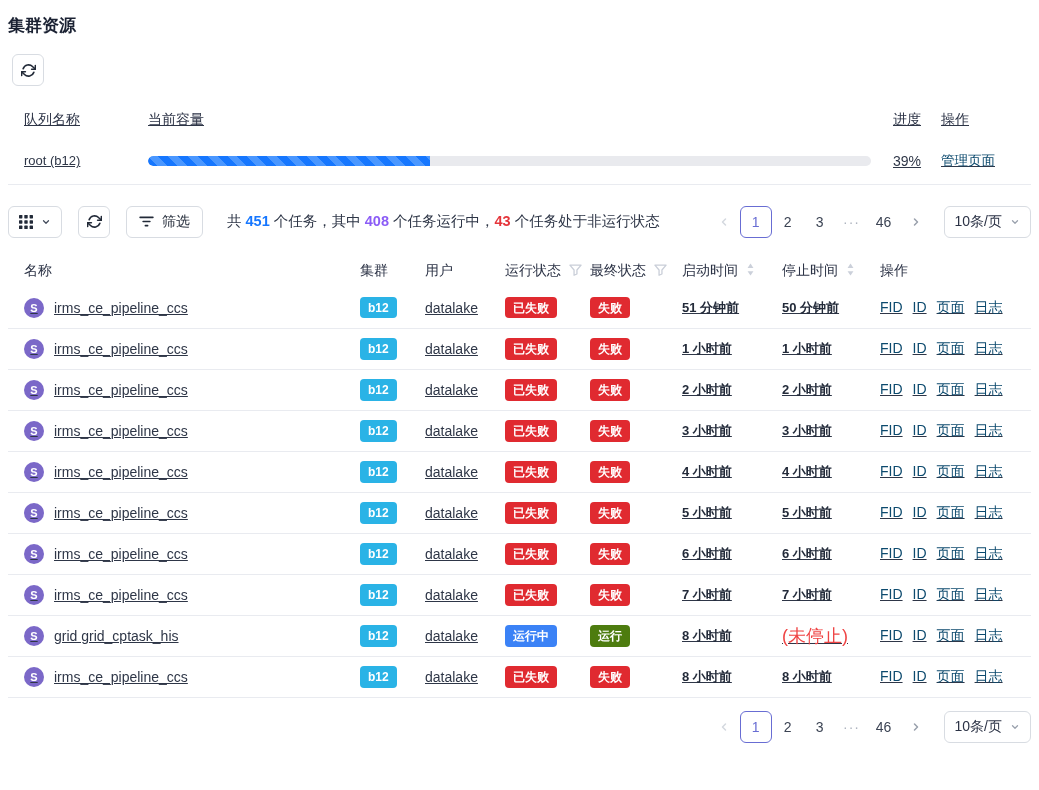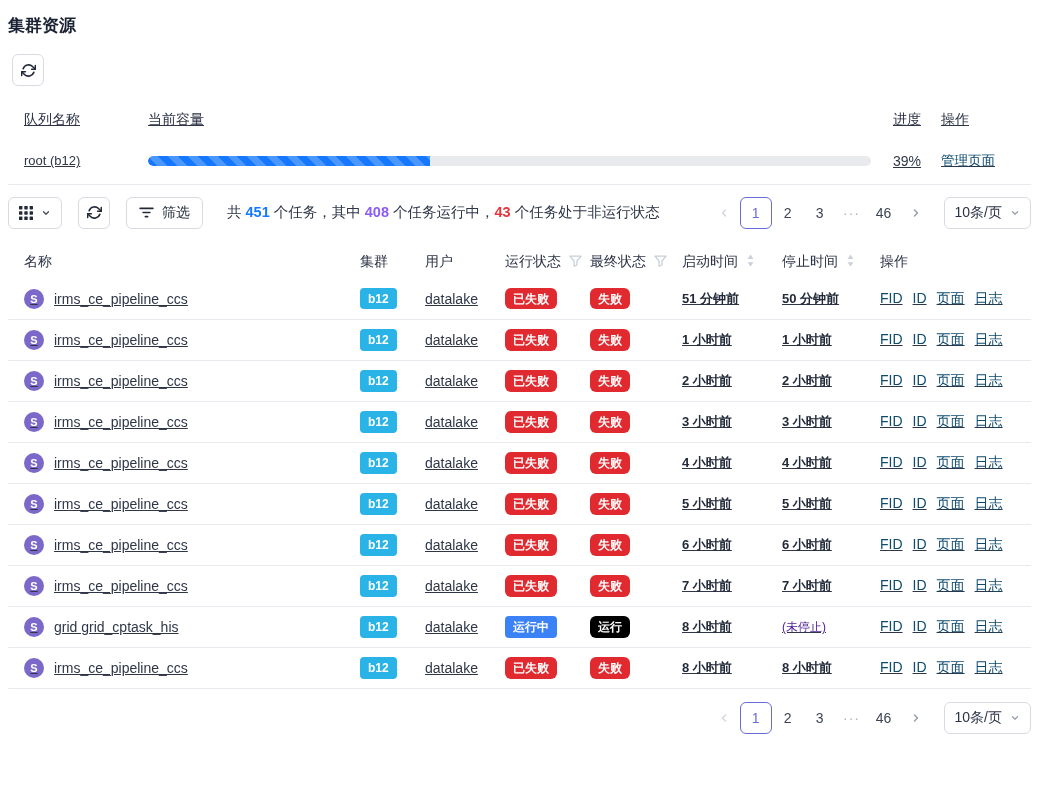--- a/index.html
+++ b/index.html
@@ -22,21 +22,21 @@
   th { text-align:left; font-size:14px; font-weight:500; color:#2b3245; }
   .res-table th { height:36px; vertical-align:middle; }
   .res-table { margin-top:16px; }
   .res-table td { height:46px; vertical-align:middle; border-bottom:1px solid #e9ebf0; font-size:13px; }
   .pad-l { padding-left:16px; }
   .progress-track { height:10px; background:#e9eaee; border-radius:5px; margin-right:14px; overflow:hidden; }
   .progress-fill { height:10px; border-radius:5px 0 0 5px;
     background:repeating-linear-gradient(45deg,#1677ff 0 7px,#4a97ff 7px 14px); }
   a.plink { color:#0c4a6e; text-decoration:none; cursor:pointer; }
 
-  .toolbar { margin-top:12px; display:flex; align-items:center; gap:16px; }
+  .toolbar { margin-top:21px; display:flex; align-items:center; gap:16px; }
   .summary { font-size:14.5px; color:#2e3647; margin-left:8px; white-space:nowrap; }
   .num { font-weight:700; }
   .num-blue { color:#1677ff; } .num-green { color:#8b5cf6; } .num-red { color:#e5353b; }
 
   .pager { display:flex; align-items:center; }
   .pager-right { margin-left:auto; }
   .pg-item { min-width:32px; height:32px; display:inline-flex; align-items:center; justify-content:center;
     font-size:14px; color:#3c4454; border-radius:6px; cursor:pointer; }
   .pg-active { border:1px solid #686dd3; color:#686dd3; }
   .pg-prev { color:#d4d8df; } .pg-next { color:#99a0ac; }
@@ -47,26 +47,26 @@
 
   .tasks-table { margin-top:16px; }
   .tasks-table th { height:34px; vertical-align:middle; }
   .tasks-table td { height:41px; vertical-align:middle; border-bottom:1px solid #e9ebf0; font-size:14px; }
   .th-inner { display:inline-flex; align-items:center; gap:8px; }
   .name-cell { display:flex; align-items:center; gap:10px; }
   .avatar { width:20px; height:20px; border-radius:50%; background:#7b68c8; color:#fff; font-size:11px;
     font-weight:700; display:inline-flex; align-items:center; justify-content:center; flex:none; }
   .pill { display:inline-block; padding:2.5px 8px; border-radius:4px; color:#fff; font-size:12px; font-weight:700;
     line-height:1.35; }
-  .pill-red { background:#e02a30;border-radius:6px; }
+  .pill-red { background:#e02a30; }
   .pill-green { background:#3b82f6; }
-  .pill-cyan { background:#000000;border-radius:6px; }
+  .pill-cyan { background:#4d7c0f; }
   .pill-cluster { background:#2ab3e6; }
   .time { font-weight:700; font-size:13px; color:#232b3a; }
-  .time-muted { font-weight:400; font-size:12px; color:#4c1d95; }
+  .time-muted { font-weight:400; font-size:18px; color:#ef4444; }
   .actions { display:flex; gap:10px; font-size:14px; }
 
   .footer-bar { display:flex; justify-content:flex-end; margin-top:13px; padding-bottom:14px; }
   .grid-btn { padding:0 10px; }
   .chev-dim { color:#444c5c; display:flex; }
 </style>
 </head>
 <body>
 
 <div class="page">

